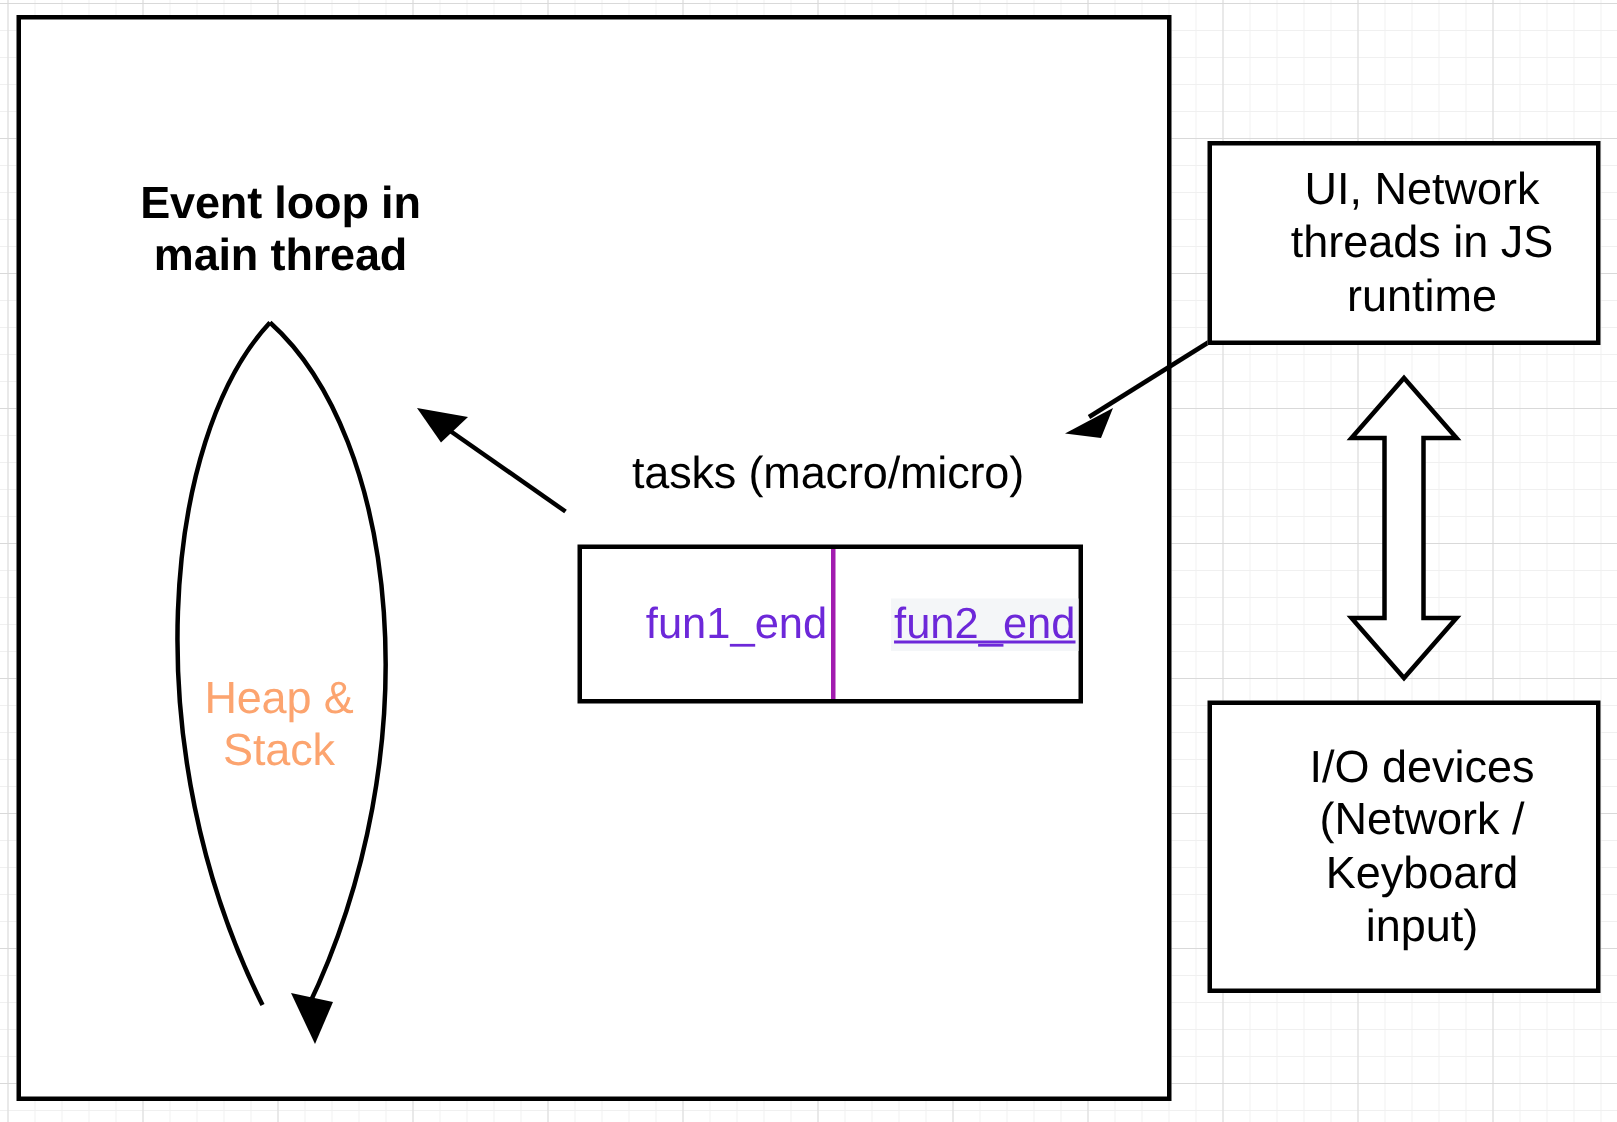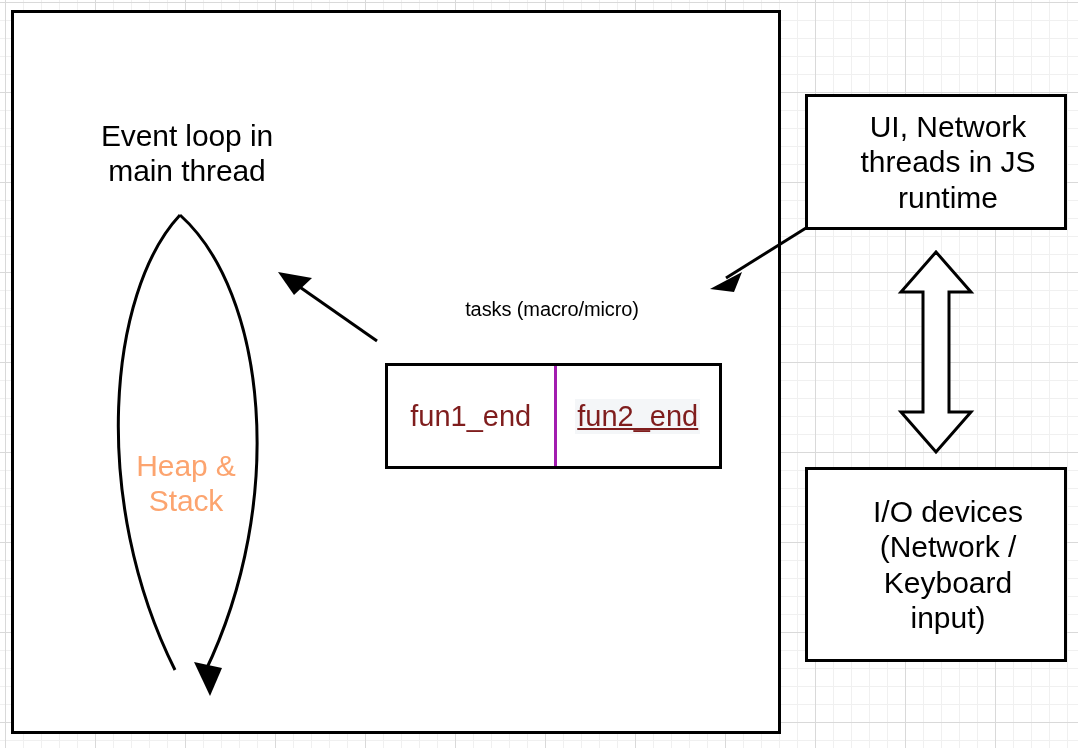--- a/index.html
+++ b/index.html
@@ -44,27 +44,28 @@
     line-height: 1.18;
     white-space: pre-line;
     letter-spacing: -0.1px;
   }
 
   #label-event-loop {
     left: 62px;
     top: 118px;
     width: 250px;
     font-size: 30px;
+    font-weight: bold;
   }
 
   #label-tasks {
     left: 376px;
     top: 298px;
     width: 352px;
-    font-size: 20px;
+    font-size: 30px;
   }
 
   
   #lens-shape {
     position: absolute;
     left: 70px;
     top: 200px;
     width: 240px;
     height: 510px;
     pointer-events: none;
@@ -94,23 +95,23 @@
     height: 106px;
     border: 3px solid #000000;
     background: #ffffff;
     box-sizing: border-box;
     display: flex;
   }
   #tasks-table .cell {
     flex: 0 0 50%;
     display: flex;
     align-items: center;
-    justify-content: center;
+    justify-content: flex-end;
     font-size: 29px;
-    color: #7f1d1d;
+    color: #6d28d9;
     box-sizing: border-box;
   }
   #tasks-table .cell + .cell {
     border-left: 3px solid #a21caf;
     text-decoration: underline;
   }
   #tasks-table .cell .cell-text {
     display: inline-block;
     padding: 1px 2px;
   }

